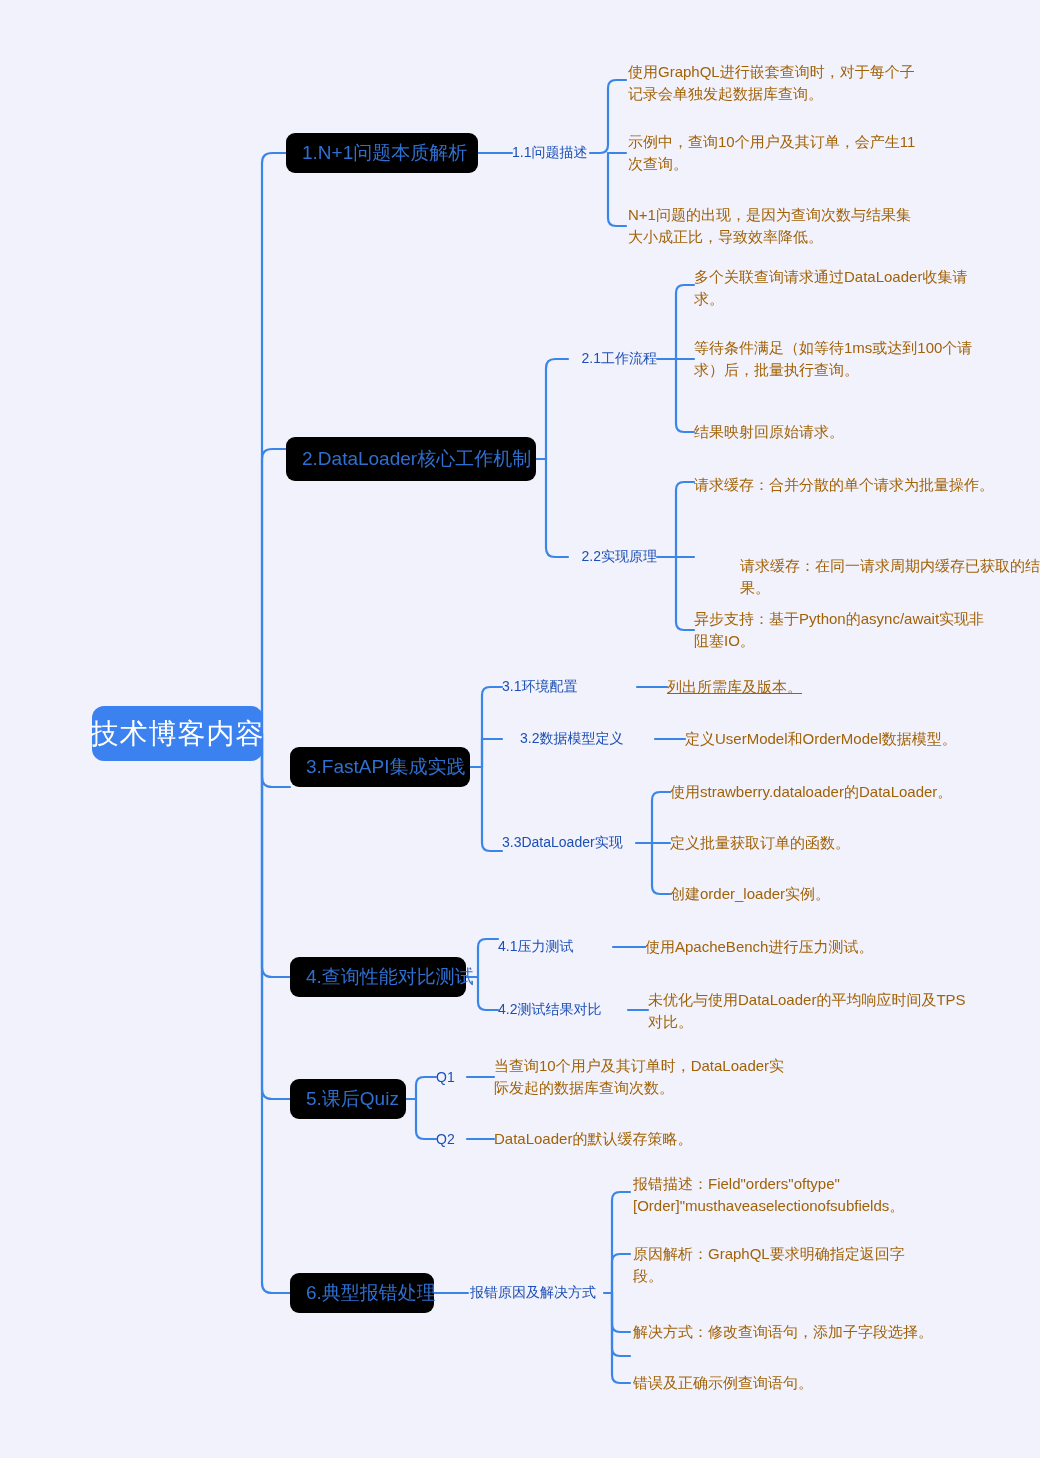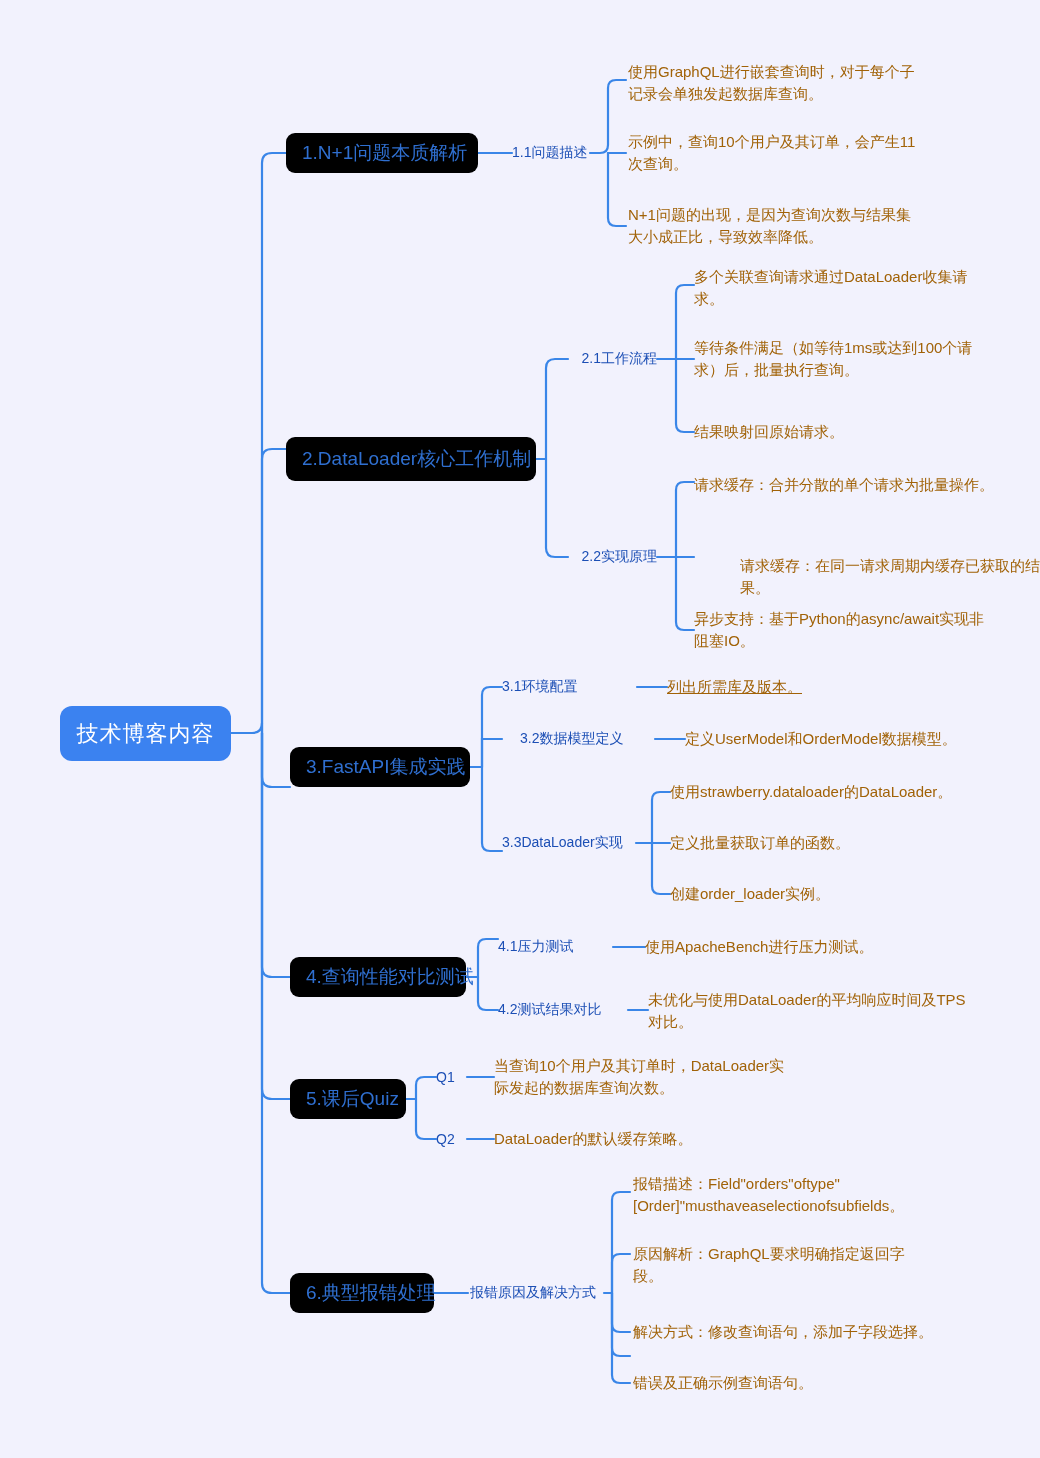--- a/index.html
+++ b/index.html
@@ -29,27 +29,28 @@
     stroke-linecap: round;
   }
   .node {
     position: absolute;
     box-sizing: border-box;
   }
   .root {
     background: #3b82f0;
     color: #ffffff;
     border-radius: 12px;
-    font-size: 22px;
+    font-size: 28px;
     letter-spacing: 1px;
     display: flex;
     align-items: center;
     justify-content: center;
     padding: 0 18px;
     white-space: nowrap;
+    margin-left: 32px;
   }
   .topic {
     background: #000000;
     color: #2f6fd0;
     border-radius: 9px;
     font-size: 19px;
     display: flex;
     align-items: center;
     justify-content: flex-start;
     padding: 0 16px;

